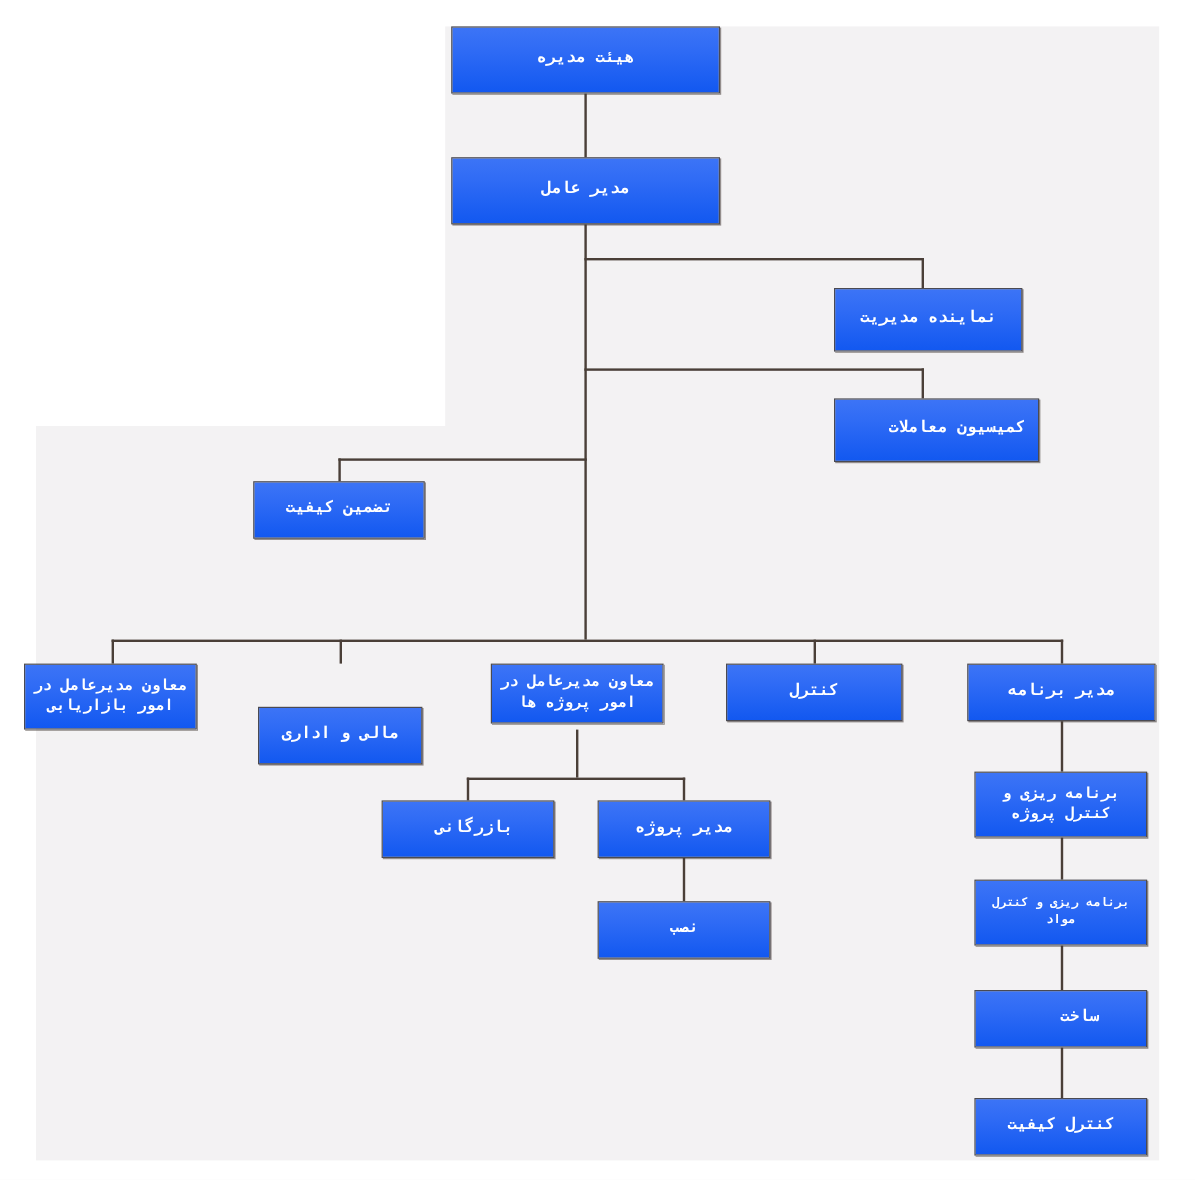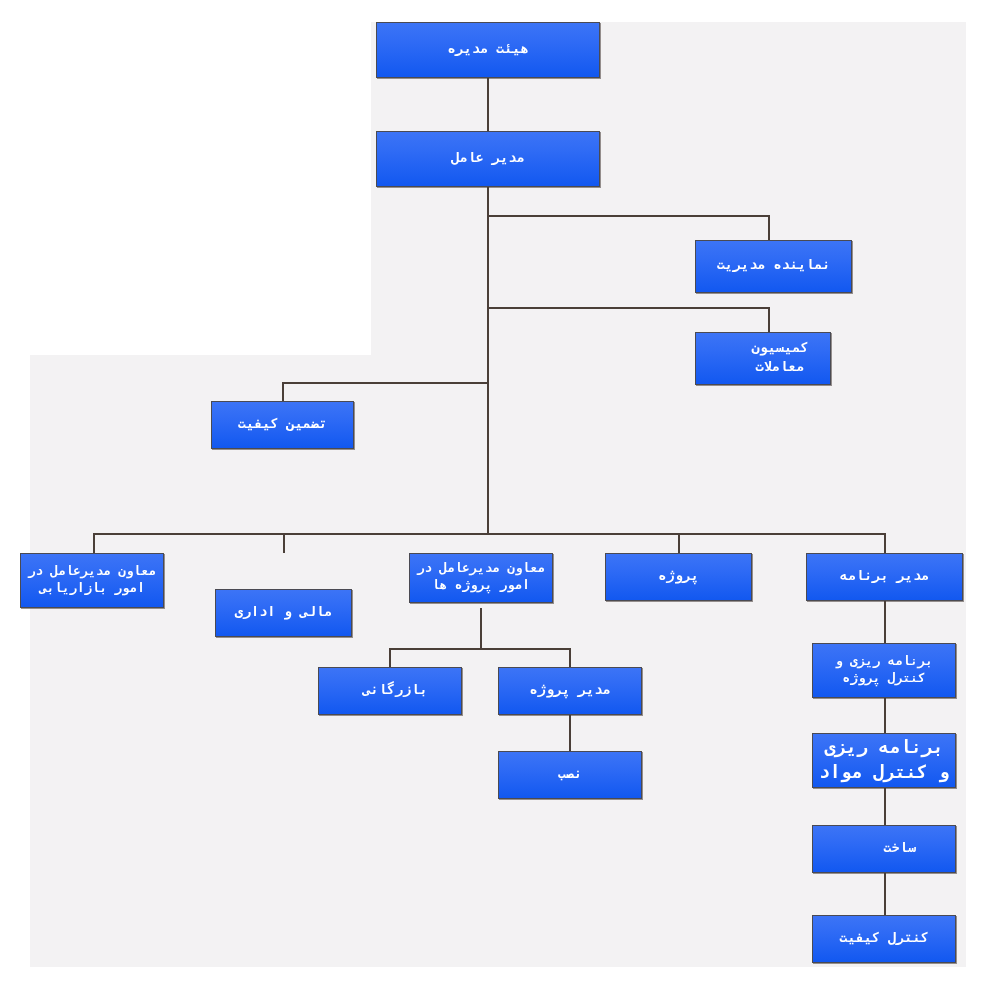--- a/index.html
+++ b/index.html
@@ -91,41 +91,41 @@
   <div class="line v" style="left:884px; top:698px; height:35px;"></div>
   <div class="line v" style="left:884px; top:788px; height:37px;"></div>
   <div class="line v" style="left:884px; top:873px; height:42px;"></div>
 
   <div class="node" style="left:376px; top:22px;  width:224px; height:56px;">هیئت مدیره</div>
 
   <div class="node" style="left:376px; top:131px; width:224px; height:56px;">مدیر عامل</div>
 
   <div class="node" style="left:695px; top:240px; width:157px; height:53px;">نماینده مدیریت</div>
 
-  <div class="node" style="left:695px; top:332px; width:136px; height:53px;padding-left:40px;">کمیسیون معاملات</div>
+  <div class="node" style="left:695px; top:332px; width:171px; height:53px;padding-left:40px;">کمیسیون معاملات</div>
 
   <div class="node" style="left:211px; top:401px; width:143px; height:48px;">تضمین کیفیت</div>
 
   <div class="node" style="left:20px;  top:553px; width:144px; height:55px; font-size:12.5px;">معاون مدیرعامل در امور بازاریابی</div>
 
   <div class="node" style="left:215px; top:553px; width:137px; height:48px;margin-top:36px;">مالی و اداری</div>
 
   <div class="node" style="left:409px; top:553px; width:144px; height:50px; font-size:12.5px;">معاون مدیرعامل در امور پروژه ها</div>
 
-  <div class="node" style="left:605px; top:553px; width:147px; height:48px;">پروژه</div>
+  <div class="node" style="left:605px; top:553px; width:147px; height:48px;">کنترل</div>
 
   <div class="node" style="left:806px; top:553px; width:157px; height:48px;">مدیر برنامه</div>
 
   <div class="node" style="left:318px; top:667px; width:144px; height:48px;padding-left:16px;">بازرگانی</div>
 
   <div class="node" style="left:498px; top:667px; width:144px; height:48px;">مدیر پروژه</div>
 
   <div class="node" style="left:498px; top:751px; width:144px; height:48px;">نصب</div>
 
   <div class="node" style="left:812px; top:643px; width:144px; height:55px; font-size:12.5px;">برنامه ریزی و کنترل پروژه</div>
 
-  <div class="node" style="left:812px; top:733px; width:144px; height:55px; font-size:18px;">برنامه ریزی و کنترل مواد</div>
+  <div class="node" style="left:812px; top:733px; width:144px; height:55px; font-size:10px;">برنامه ریزی و کنترل مواد</div>
 
   <div class="node" style="left:812px; top:825px; width:144px; height:48px;padding-left:37px;">ساخت</div>
 
   <div class="node" style="left:812px; top:915px; width:144px; height:48px;">کنترل کیفیت</div>
 
 </div>
 
 </body></html>

